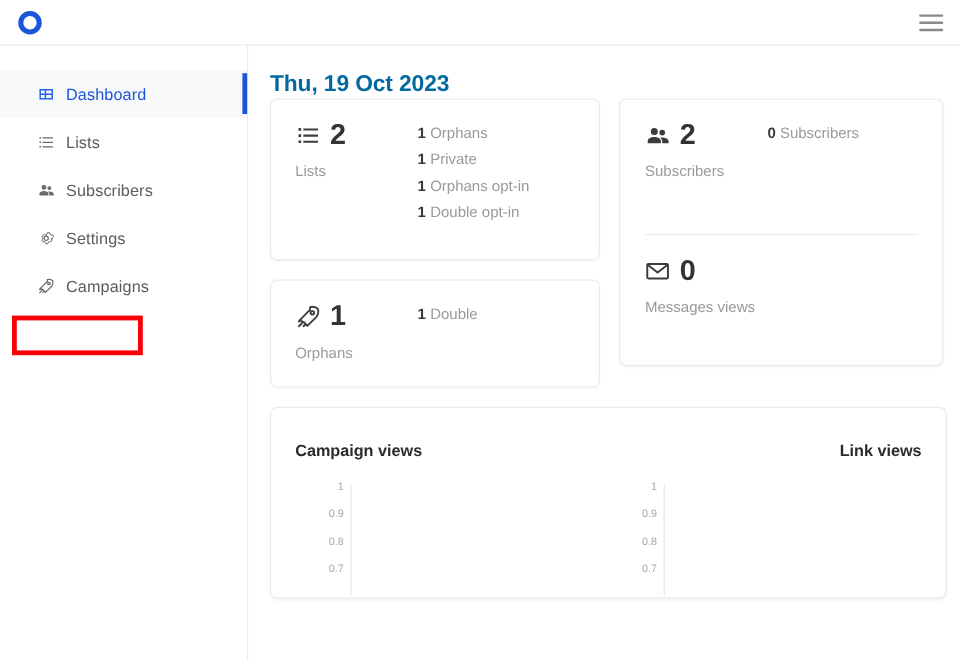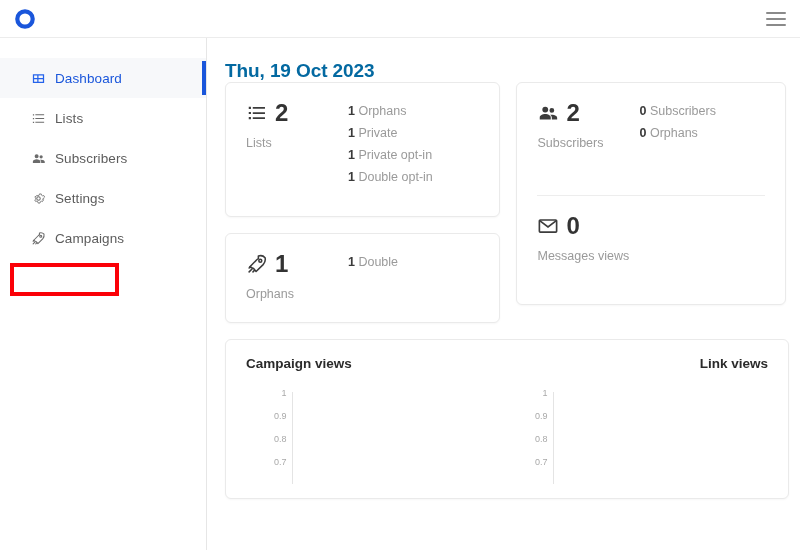--- a/index.html
+++ b/index.html
@@ -78,21 +78,21 @@
   .stat-sub b { color:#3a3a3a; font-weight:bold; }
 
   .card-divider { height:1px; background:#ededed; margin:0 20px; }
 
   .lists-card-body { min-height:133px; }
   .camp-card-body  { min-height:88px; }
   .subs-card-body  { min-height:112px; }
   .msgs-card-body  { min-height:108px; }
 
   
-  .charts-card { margin-top:16px; width:564px; min-height:160px; padding:16px 20px 0 20px;
+  .charts-card { margin-top:16px; width:564px; min-height:160px; padding:28px 20px 0 20px;
     background:#fff; border:1px solid #eaeaea; border-radius:6px; box-shadow:0 1px 2px rgba(0,0,0,.035); }
   .charts-head { display:flex; justify-content:space-between; align-items:center; }
   .chart-title { font-size:13.5px; font-weight:bold; color:#2b2b2b; }
   .charts-body { display:flex; margin-top:16px; }
   .chart-pane { width:50%; display:flex; }
   .chart-axis { display:flex; }
   .axis-ticks { display:flex; flex-direction:column; gap:0; text-align:right;
     font-size:9px; color:#a9a9a9; padding-right:5px; }
   .axis-ticks span { height:23px; line-height:12px; display:block; }
   .axis-line { width:1px; background:#e4e4e4; height:92px; margin-top:5px; }
@@ -187,21 +187,21 @@
                         <path d="M3 5.2h2.4v2.4H3V5.2zm4.4.3h13.3v1.9H7.4V5.5zM3 10.8h2.4v2.4H3v-2.4zm4.4.3h13.3V13H7.4v-1.9zM3 16.4h2.4v2.4H3v-2.4zm4.4.3h13.3v1.9H7.4v-1.9z"></path>
                       </svg>
                   </span>
                   <span class="stat-num">2</span>
                 </div>
                 <div class="stat-label">Lists</div>
               </div>
               <div class="stat-sub">
                 <div><b>1</b> <span>Orphans</span></div>
                 <div><b>1</b> <span>Private</span></div>
-                <div><b>1</b> <span>Private opt-in</span></div>
+                <div><b>1</b> <span>Orphans opt-in</span></div>
                 <div><b>1</b> <span>Double opt-in</span></div>
               </div>
             </div>
           </div>
         </div>
 
         <div class="card">
           <div class="card-pad camp-card-body">
             <div class="stat-row">
               <div class="stat-main">
@@ -237,21 +237,20 @@
                     <svg viewBox="0 0 24 24" fill="currentColor" width="22" height="22">
                         <path d="M9 11.5a3.2 3.2 0 1 0 0-6.4 3.2 3.2 0 0 0 0 6.4zm7.2.3a2.6 2.6 0 1 0 0-5.2 2.6 2.6 0 0 0 0 5.2zM9 13.2c-3 0-6 1.5-6 3.6V19h12v-2.2c0-2.1-3-3.6-6-3.6zm7.2.6c-.6 0-1.2.06-1.8.2 1.1.9 1.8 2 1.8 3.2V19H22v-1.9c0-1.8-2.6-3.3-5.8-3.3z"></path>
                       </svg>
                   </span>
                   <span class="stat-num">2</span>
                 </div>
                 <div class="stat-label">Subscribers</div>
               </div>
               <div class="stat-sub">
                 <div><b>0</b> <span>Subscribers</span></div>
-                <div><b>0</b> <span>Orphans</span></div>
               </div>
             </div>
           </div>
 
           <div class="card-divider"></div>
 
           <div class="card-pad msgs-card-body">
             <div class="stat-main">
               <div class="stat-head">
                 <span class="big-ico">

